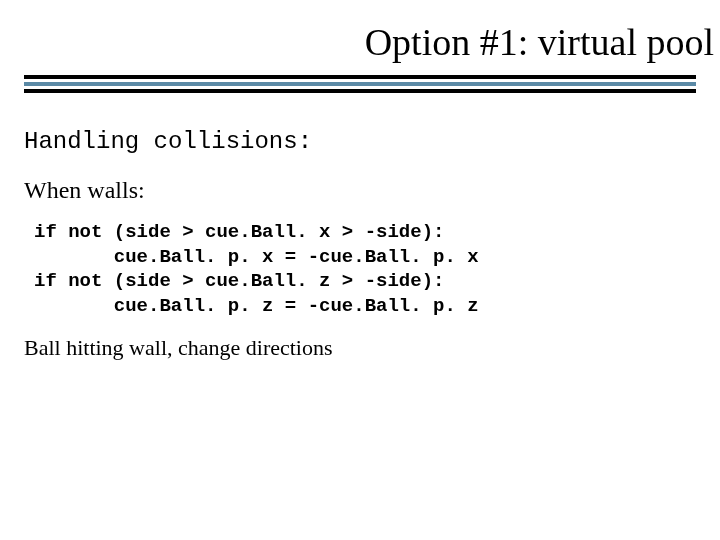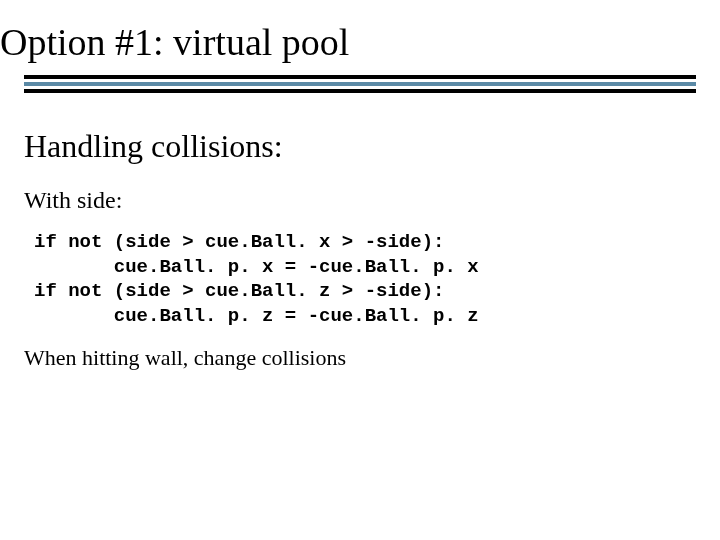--- a/index.html
+++ b/index.html
@@ -15,21 +15,21 @@
     position: relative;
     width: 720px;
     height: 540px;
     box-sizing: border-box;
   }
   .title {
     position: absolute;
     top: 20px;
     left: 0;
     width: 714px;
-    text-align: left;
+    text-align: right;
     font-size: 38px;
     font-weight: 400;
   }
   .rule-group {
     position: absolute;
     top: 75px;
     left: 24px;
     width: 672px;
   }
   
@@ -40,22 +40,23 @@
   .bar.black { background: #000; }
   .bar.teal  { background: #5b8aa6; }
 
   .body {
     position: absolute;
     top: 128px;
     left: 24px;
     width: 672px;
   }
   .h2 {
-    font-size: 32px;
+    font-size: 24px;
     margin: 0 0 22px 0;
+    font-family: Liberation Mono, monospace;
   }
   .h3 {
     font-size: 24px;
     margin: 0 0 16px 0;
   }
   pre.code {
     font-family: "Courier New", Courier, monospace;
     font-size: 19px;
     line-height: 1.3;
     margin: 8px 0 16px 10px;
@@ -75,23 +76,23 @@
   <div class="title">Option #1:  virtual pool</div>
 
   <div class="rule-group">
     <div class="bar black"></div>
     <div class="bar teal"></div>
     <div class="bar black"></div>
   </div>
 
   <div class="body">
     <p class="h2">Handling collisions:</p>
-    <p class="h3">With side:</p>
+    <p class="h3">When walls:</p>
 
     <pre class="code"><span>if not (side &gt; cue.Ball. x &gt; -side):</span>
 <span>       cue.Ball. p. x = -cue.Ball. p. x</span>
 <span>if not (side &gt; cue.Ball. z &gt; -side):</span>
 <span>       cue.Ball. p. z = -cue.Ball. p. z</span></pre>
 
-    <p class="note">When hitting wall, change collisions</p>
+    <p class="note">Ball hitting wall, change directions</p>
   </div>
 
 </div>
 
 </body></html>

